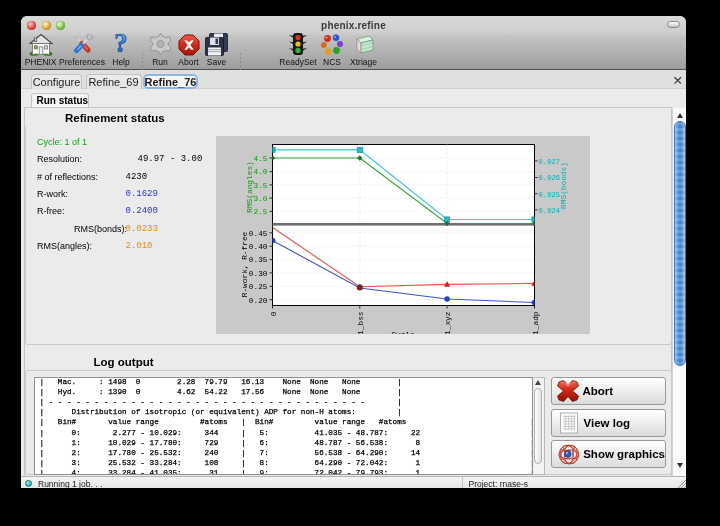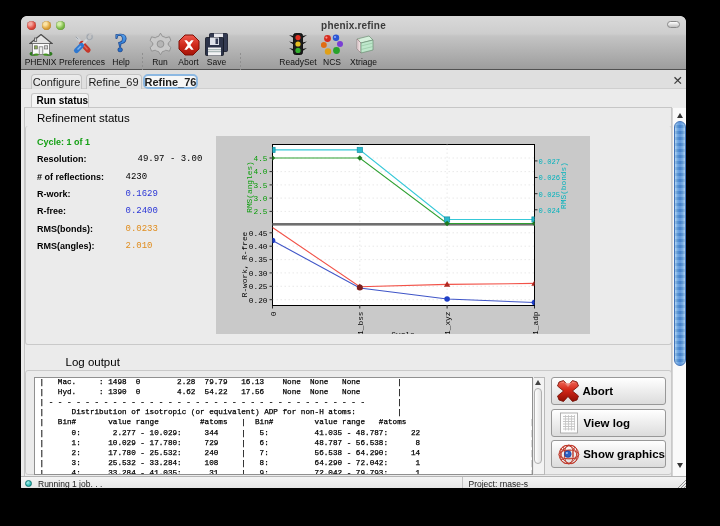--- a/index.html
+++ b/index.html
@@ -28,22 +28,22 @@
   font-size:11px; color:#1c1c1c; text-align:center; line-height:15px; }
 .tabsel { background:#f6f6f6; border:2px solid #8cb8e2; border-radius:5px;
   font-weight:bold; line-height:12px; }
 #closex { position:absolute; right:3px; top:3px; font-size:12.5px; color:#3a3a3a; }
 #page { position:absolute; left:0; top:74px; width:665px; height:386px; background:#ebebeb; }
 #runtab { position:absolute; left:10px; top:3px; width:57.5px; height:14px; white-space:nowrap; overflow:hidden; background:#f4f4f4;
   border:1px solid #c6c6c6; border-bottom:none; border-radius:3px 3px 0 0;
   font-size:10px; font-weight:bold; color:#000; padding-left:4.5px; line-height:14px; }
 #runline { position:absolute; left:3px; top:17px; width:648px; height:385px;
   border:1px solid #c6c6c6; border-bottom:none; background:#ebebeb; }
-h3.sect { font-size:11.5px; font-weight:normal; color:#000; }
-.statlabel { position:absolute; left:16px; font-size:9px; font-weight:bold; color:#000; white-space:nowrap; }
+h3.sect { font-size:11.5px; font-weight:bold; color:#000;margin-left:28px; }
+.statlabel { position:absolute; left:16px; font-size:9px; font-weight:normal; color:#000; white-space:nowrap; }
 .statval { position:absolute; left:104.5px; font-size:9px; font-family:"Liberation Mono",monospace; white-space:nowrap; }
 .gbox { position:absolute; border:1px solid #c9c9c9; border-radius:3px; }
 .btn { position:absolute; left:530px; width:115px; height:28px; border:1px solid #989898;
   border-radius:3px; background:linear-gradient(#ffffff,#efefef 45%,#dcdcdc);
   display:flex; align-items:center; }
 .btn b { font-size:11.5px; color:#000; margin-left:2.5px; white-space:nowrap; }
 #statusbar { position:absolute; left:0; bottom:0; width:665px; height:12.5px;
   background:linear-gradient(#f4f4f4,#e6e6e6); border-top:1px solid #b4b4b4; font-size:8.5px; color:#1a1a1a; }
 #vscroll { position:absolute; right:0; top:91.5px; width:14.5px; height:368px;
   background:#fafafa; border-left:1px solid #d4d4d4; }
@@ -208,21 +208,21 @@
 
   <div class="statlabel" style="top:46.5px; color:#14a014;">Cycle: 1 of 1</div>
   <div class="statlabel" style="top:63.5px;">Resolution:</div>
       <div class="statval" style="top:63.5px; color:#000;margin-left:12px;">49.97 - 3.00</div>
 <div class="statlabel" style="top:81.5px;"># of reflections:</div>
       <div class="statval" style="top:81.5px; color:#000;">4230</div>
 <div class="statlabel" style="top:98.8px;">R-work:</div>
       <div class="statval" style="top:98.8px; color:#2b36d6;">0.1629</div>
 <div class="statlabel" style="top:116.2px;">R-free:</div>
       <div class="statval" style="top:116.2px; color:#2b36d6;">0.2400</div>
-<div class="statlabel" style="top:133.6px;">RMS(bonds):</div>
+<div class="statlabel" style="top:133.6px;margin-left:37px;">RMS(bonds):</div>
       <div class="statval" style="top:133.6px; color:#e08d1e;">0.0233</div>
 <div class="statlabel" style="top:151.1px;">RMS(angles):</div>
       <div class="statval" style="top:151.1px; color:#e08d1e;">2.010</div>
 
   <svg class="abs" style="left:195px; top:46px;" width="374" height="198" viewBox="0 0 374 198">
 <rect x="0" y="0" width="374" height="198" fill="#c9c9c9"></rect>
 <rect x="56.5" y="8.5" width="262.0" height="161.0" fill="#ffffff" stroke="#000" stroke-width="1"></rect>
 <line x1="56.5" y1="22.0" x2="318.5" y2="22.0" stroke="#e0e0e0" stroke-width="0.7" stroke-dasharray="1.5,2.5"></line>
 <line x1="56.5" y1="35.6" x2="318.5" y2="35.6" stroke="#e0e0e0" stroke-width="0.7" stroke-dasharray="1.5,2.5"></line>
 <line x1="56.5" y1="48.9" x2="318.5" y2="48.9" stroke="#e0e0e0" stroke-width="0.7" stroke-dasharray="1.5,2.5"></line>

